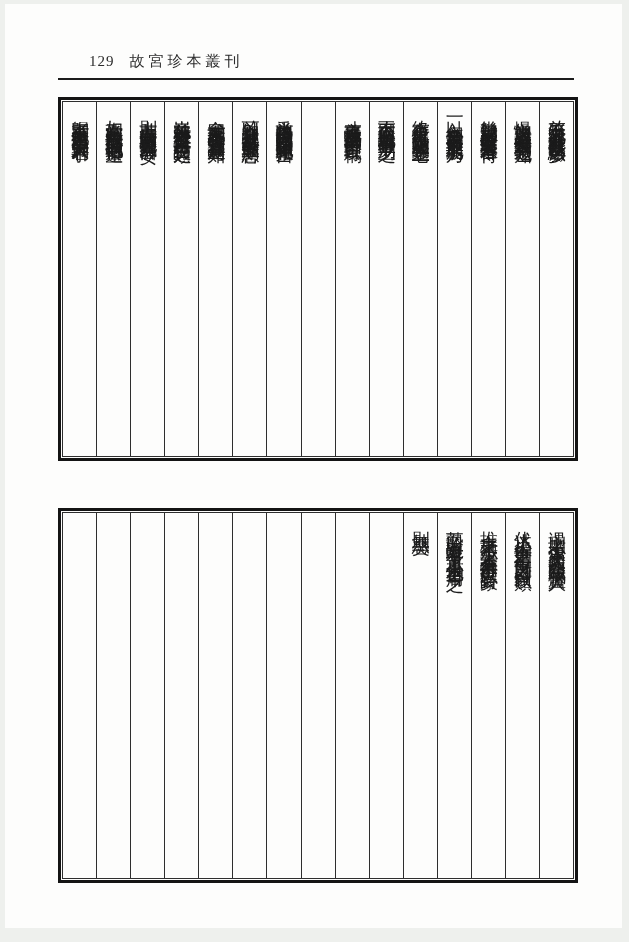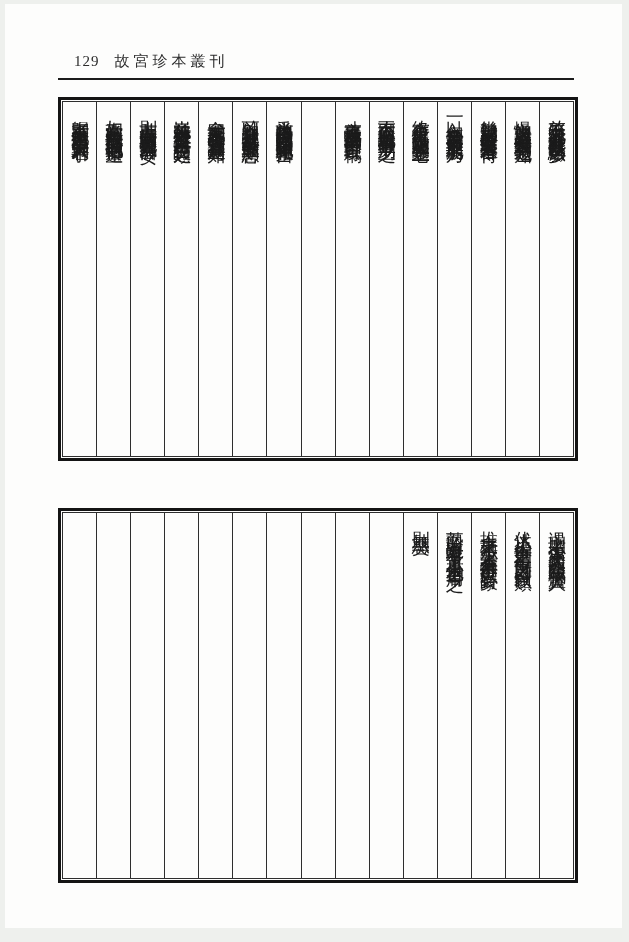--- a/index.html
+++ b/index.html
@@ -10,21 +10,21 @@
     font-family: "Liberation Serif", "DejaVu Serif", serif;
     overflow: hidden;
   }
   .page {
     position: absolute; left: 5px; top: 4px;
     width: 617px; height: 924px;
     background: #fdfdfc;
   }
   
   .header {
-    position: absolute; left: 69px; top: 48px;
+    position: absolute; left: 84px; top: 48px;
     font-size: 15px; color: #2b2b2b;
     white-space: nowrap;
   }
   .pagenum { margin-right: 15px; letter-spacing: 1px; }
   .series  { letter-spacing: 4px; }
   .header-rule {
     position: absolute; left: 53px; top: 74px;
     width: 516px; height: 2px; background: #1c1c1c;
   }
   

